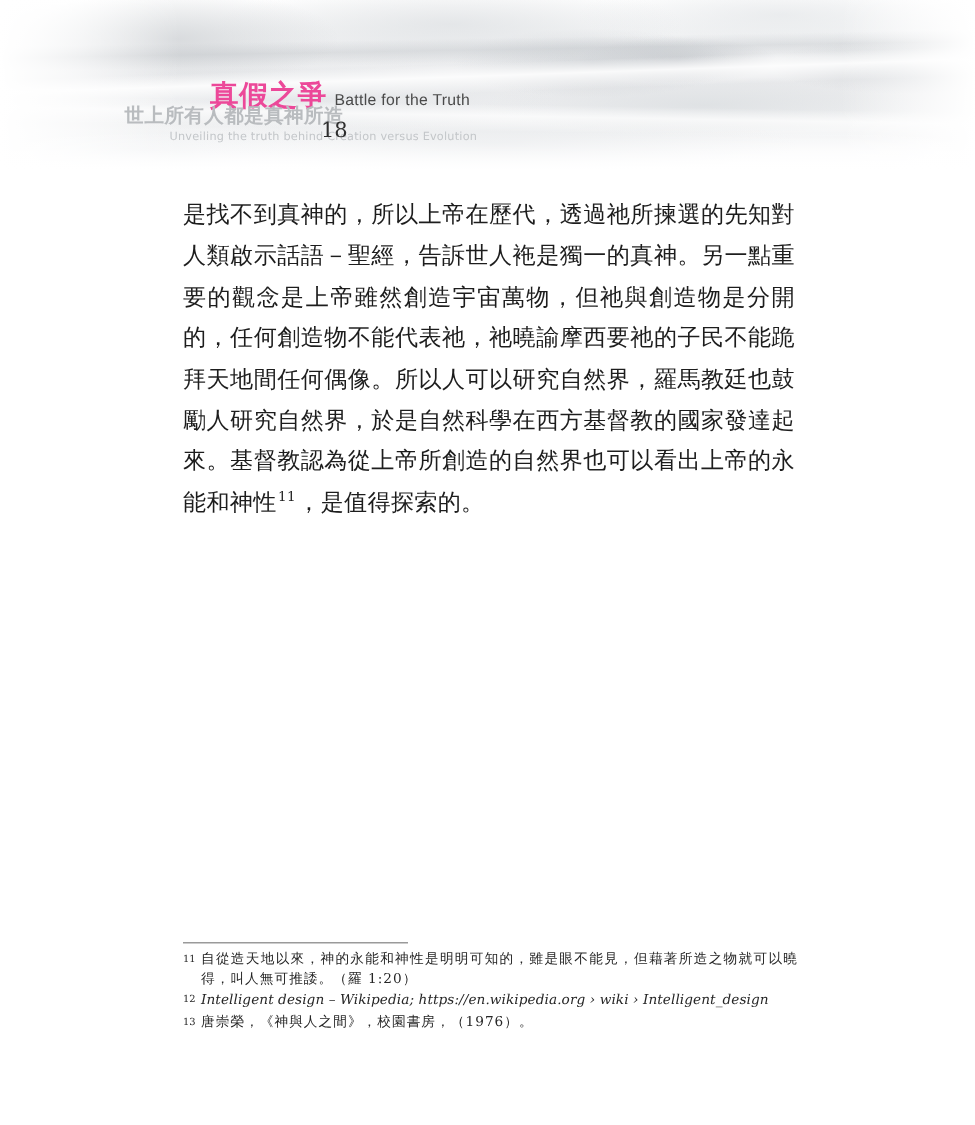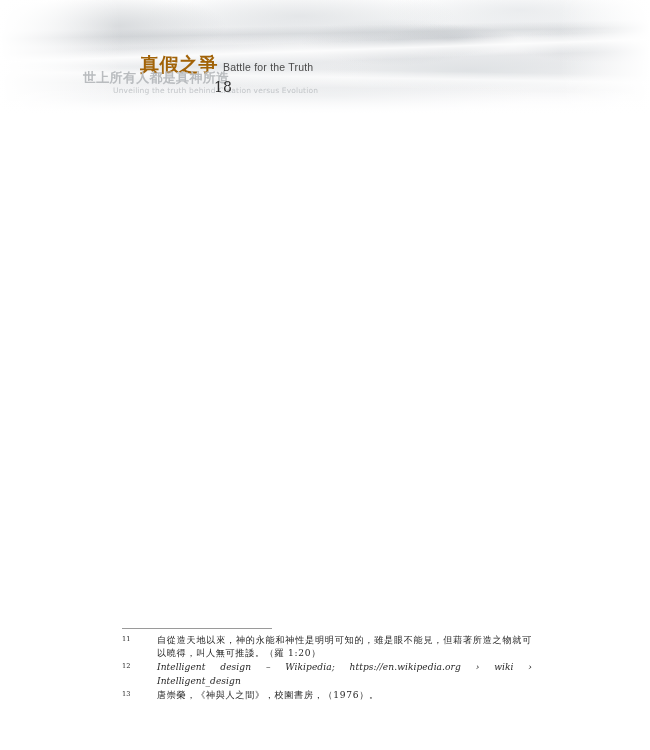--- a/index.html
+++ b/index.html
@@ -73,21 +73,21 @@
     top: 55px;
     white-space: nowrap;
     display: flex;
     align-items: baseline;
   }
   .hdr-cn-title {
     font-family: "DejaVu Serif", "Liberation Serif", serif;
     font-weight: 700;
     font-size: 19px;
     letter-spacing: 0.5px;
-    color: #a16207;
+    color: #ec4899;
     line-height: 1;
   }
   .hdr-en-title {
     font-family: Liberation Sans, sans-serif;
     font-size: 10.5px;
     color: #4a4a4a;
     margin-left: 5px;
     letter-spacing: 0.2px;
     line-height: 1;
   }
@@ -182,21 +182,20 @@
     font-size: 6.6px;
     line-height: 9px;
     padding-top: 1px;
     color: #262626;
     text-align: left;
   }
   .fn-text {
     flex: 1 1 auto;
     text-align: justify;
     word-break: break-all;
-    margin-left: 23px;
   }
   .fn-text.cn {
     letter-spacing: 0.7px;
   }
   .fn-text.en {
     letter-spacing: 0.05px;
     word-break: normal;
     font-style: italic;
   }
 </style>
@@ -216,20 +215,21 @@
   <span class="hdr-en-title">Battle for the Truth</span>
 </div>
 
 <div class="hdr-sub-cn">世上所有人都是真神所造</div>
 
 <div class="hdr-sub-en">Unveiling the truth behind Creation versus Evolution</div>
 
 <div class="hdr-page-number">18</div>
 
 <div class="page-body">
+  <p class="para first">是找不到真神的，所以上帝在歷代，透過祂所揀選的先知對人類啟示話語－聖經，告訴世人袘是獨一的真神。另一點重要的觀念是上帝雖然創造宇宙萬物，但祂與創造物是分開的，任何創造物不能代表祂，祂曉諭摩西要祂的子民不能跪拜天地間任何偶像。所以人可以研究自然界，羅馬教廷也鼓勵人研究自然界，於是自然科學在西方基督教的國家發達起來。基督教認為從上帝所創造的自然界也可以看出上帝的永能和神性<sup class="fn">11</sup>，是值得探索的。</p>
 </div>
 
 <div class="footnotes">
   <div class="fn-rule"></div>
 
   <div class="fn-item">
     <div class="fn-num">11</div>
     <div class="fn-text cn">自從造天地以來，神的永能和神性是明明可知的，雖是眼不能見，但藉著所造之物就可以曉得，叫人無可推諉。（羅 1:20）</div>
   </div>
 

